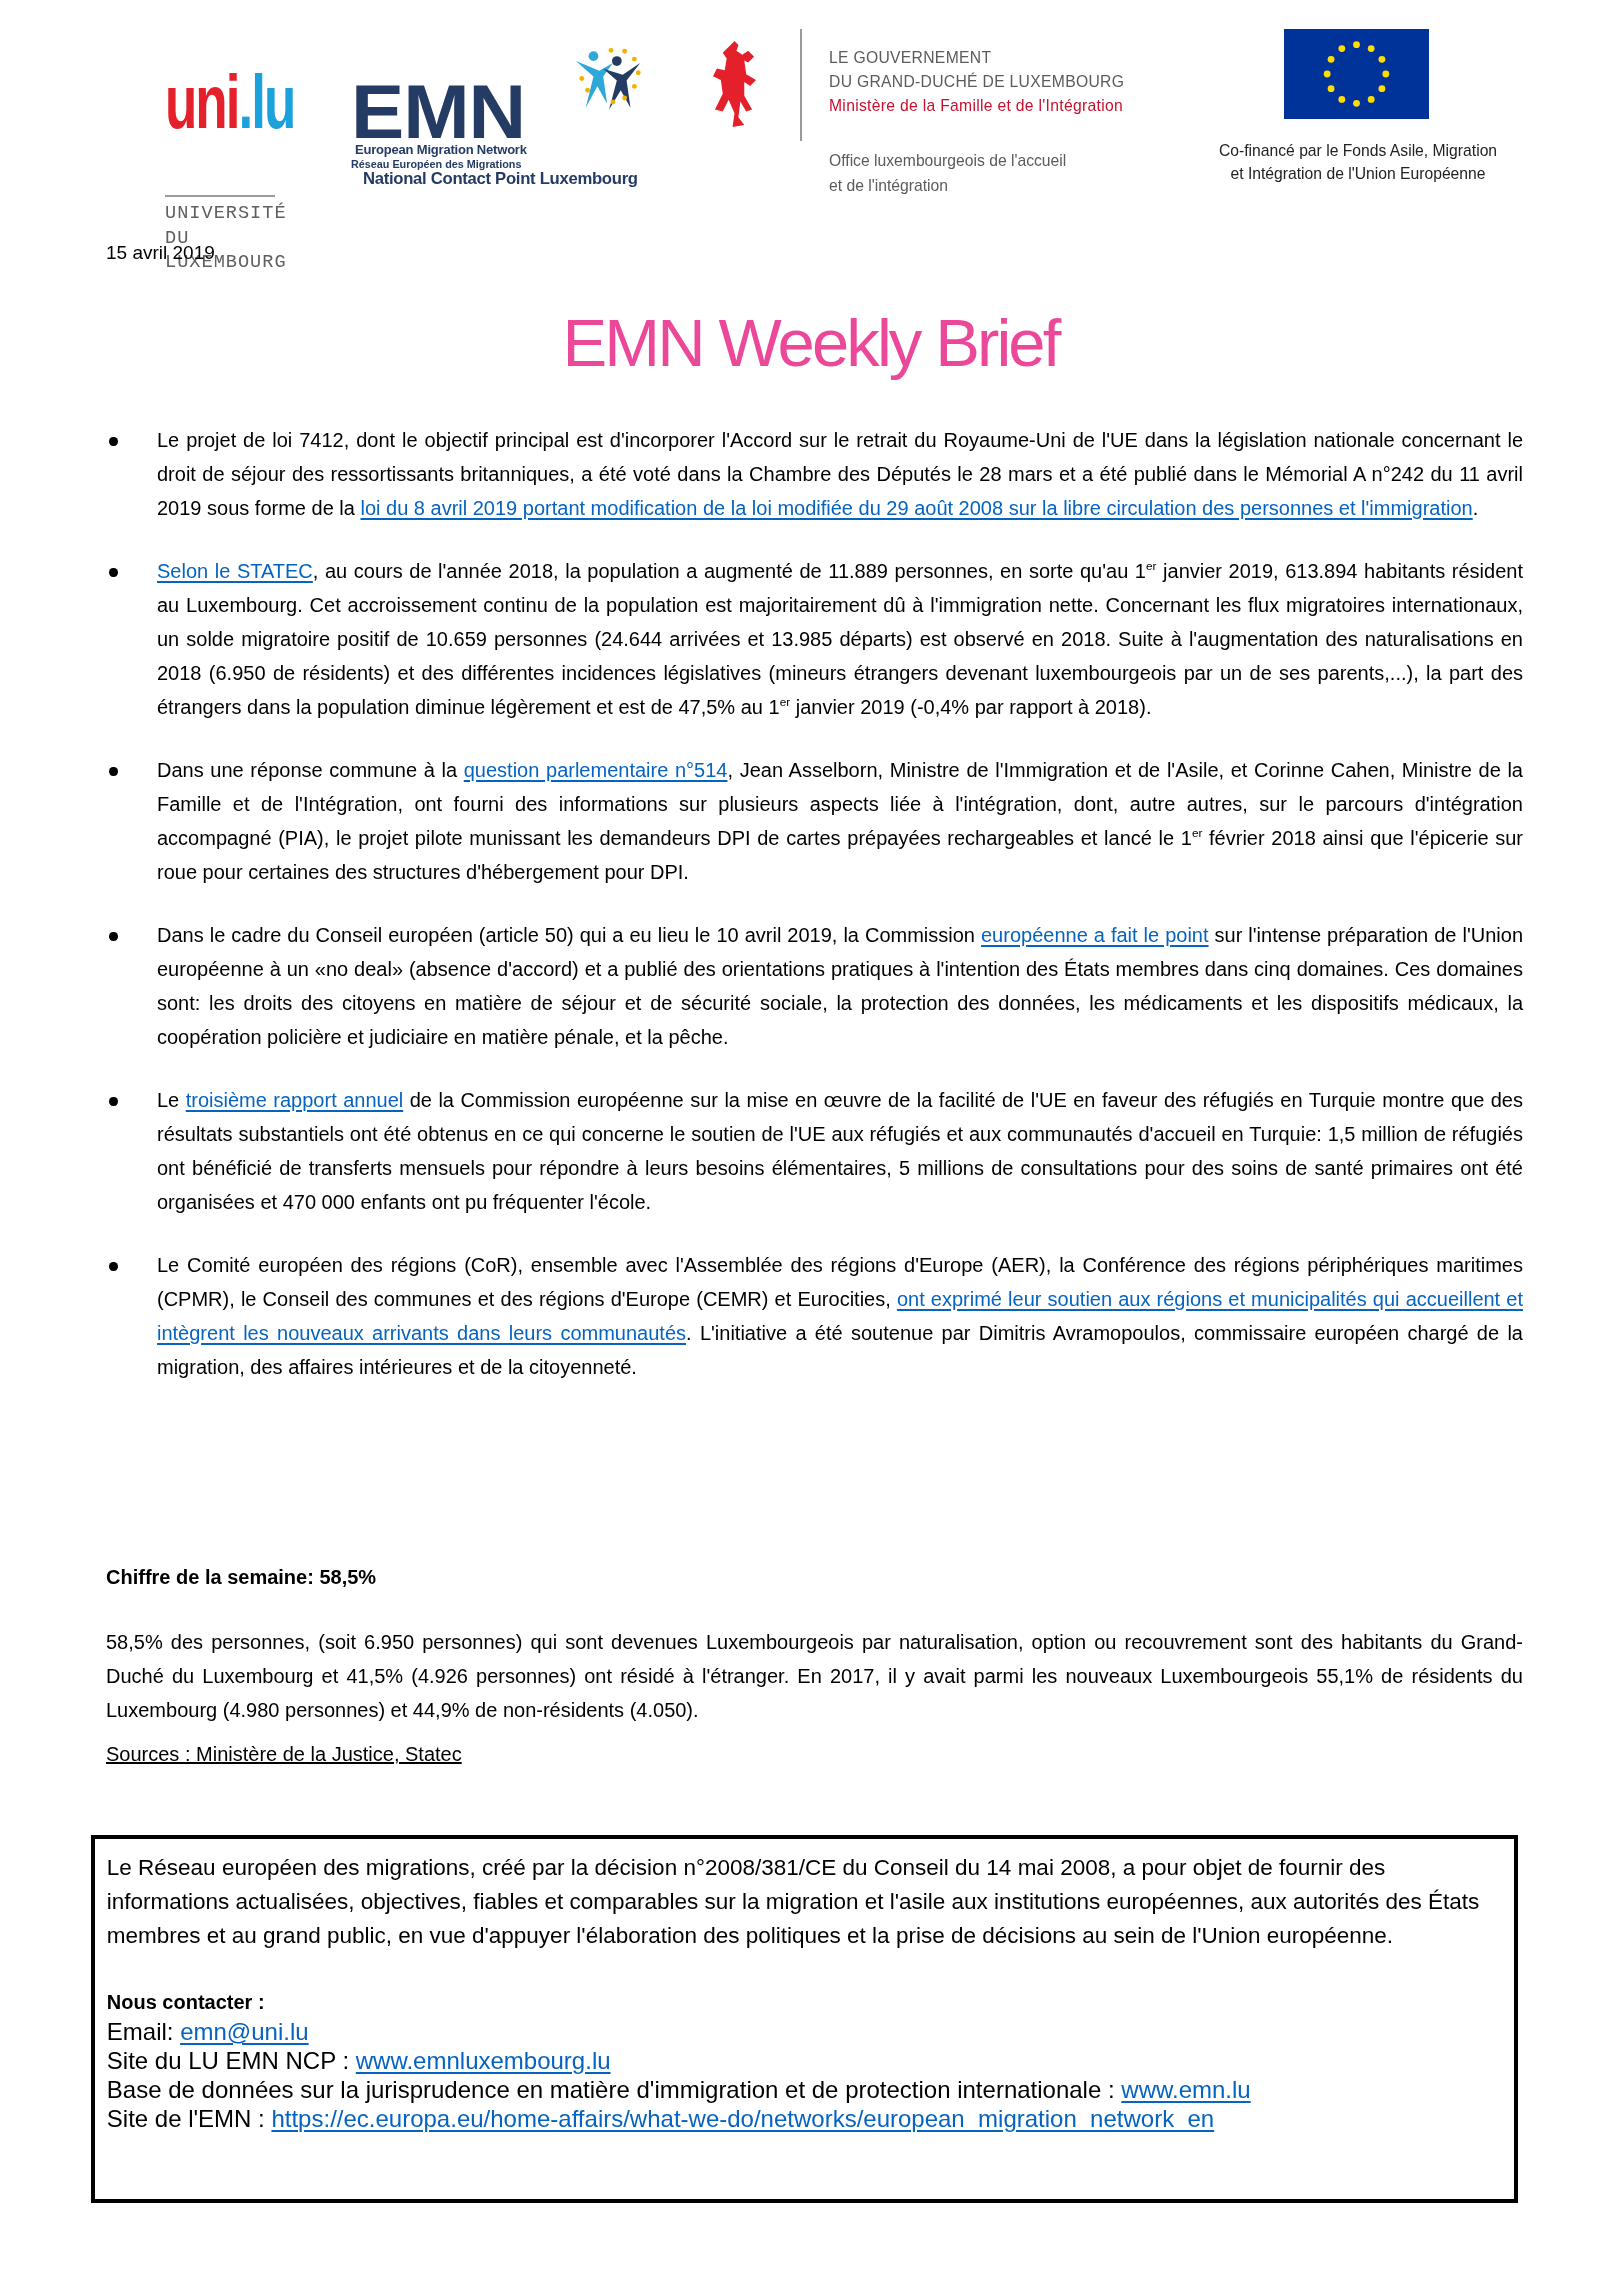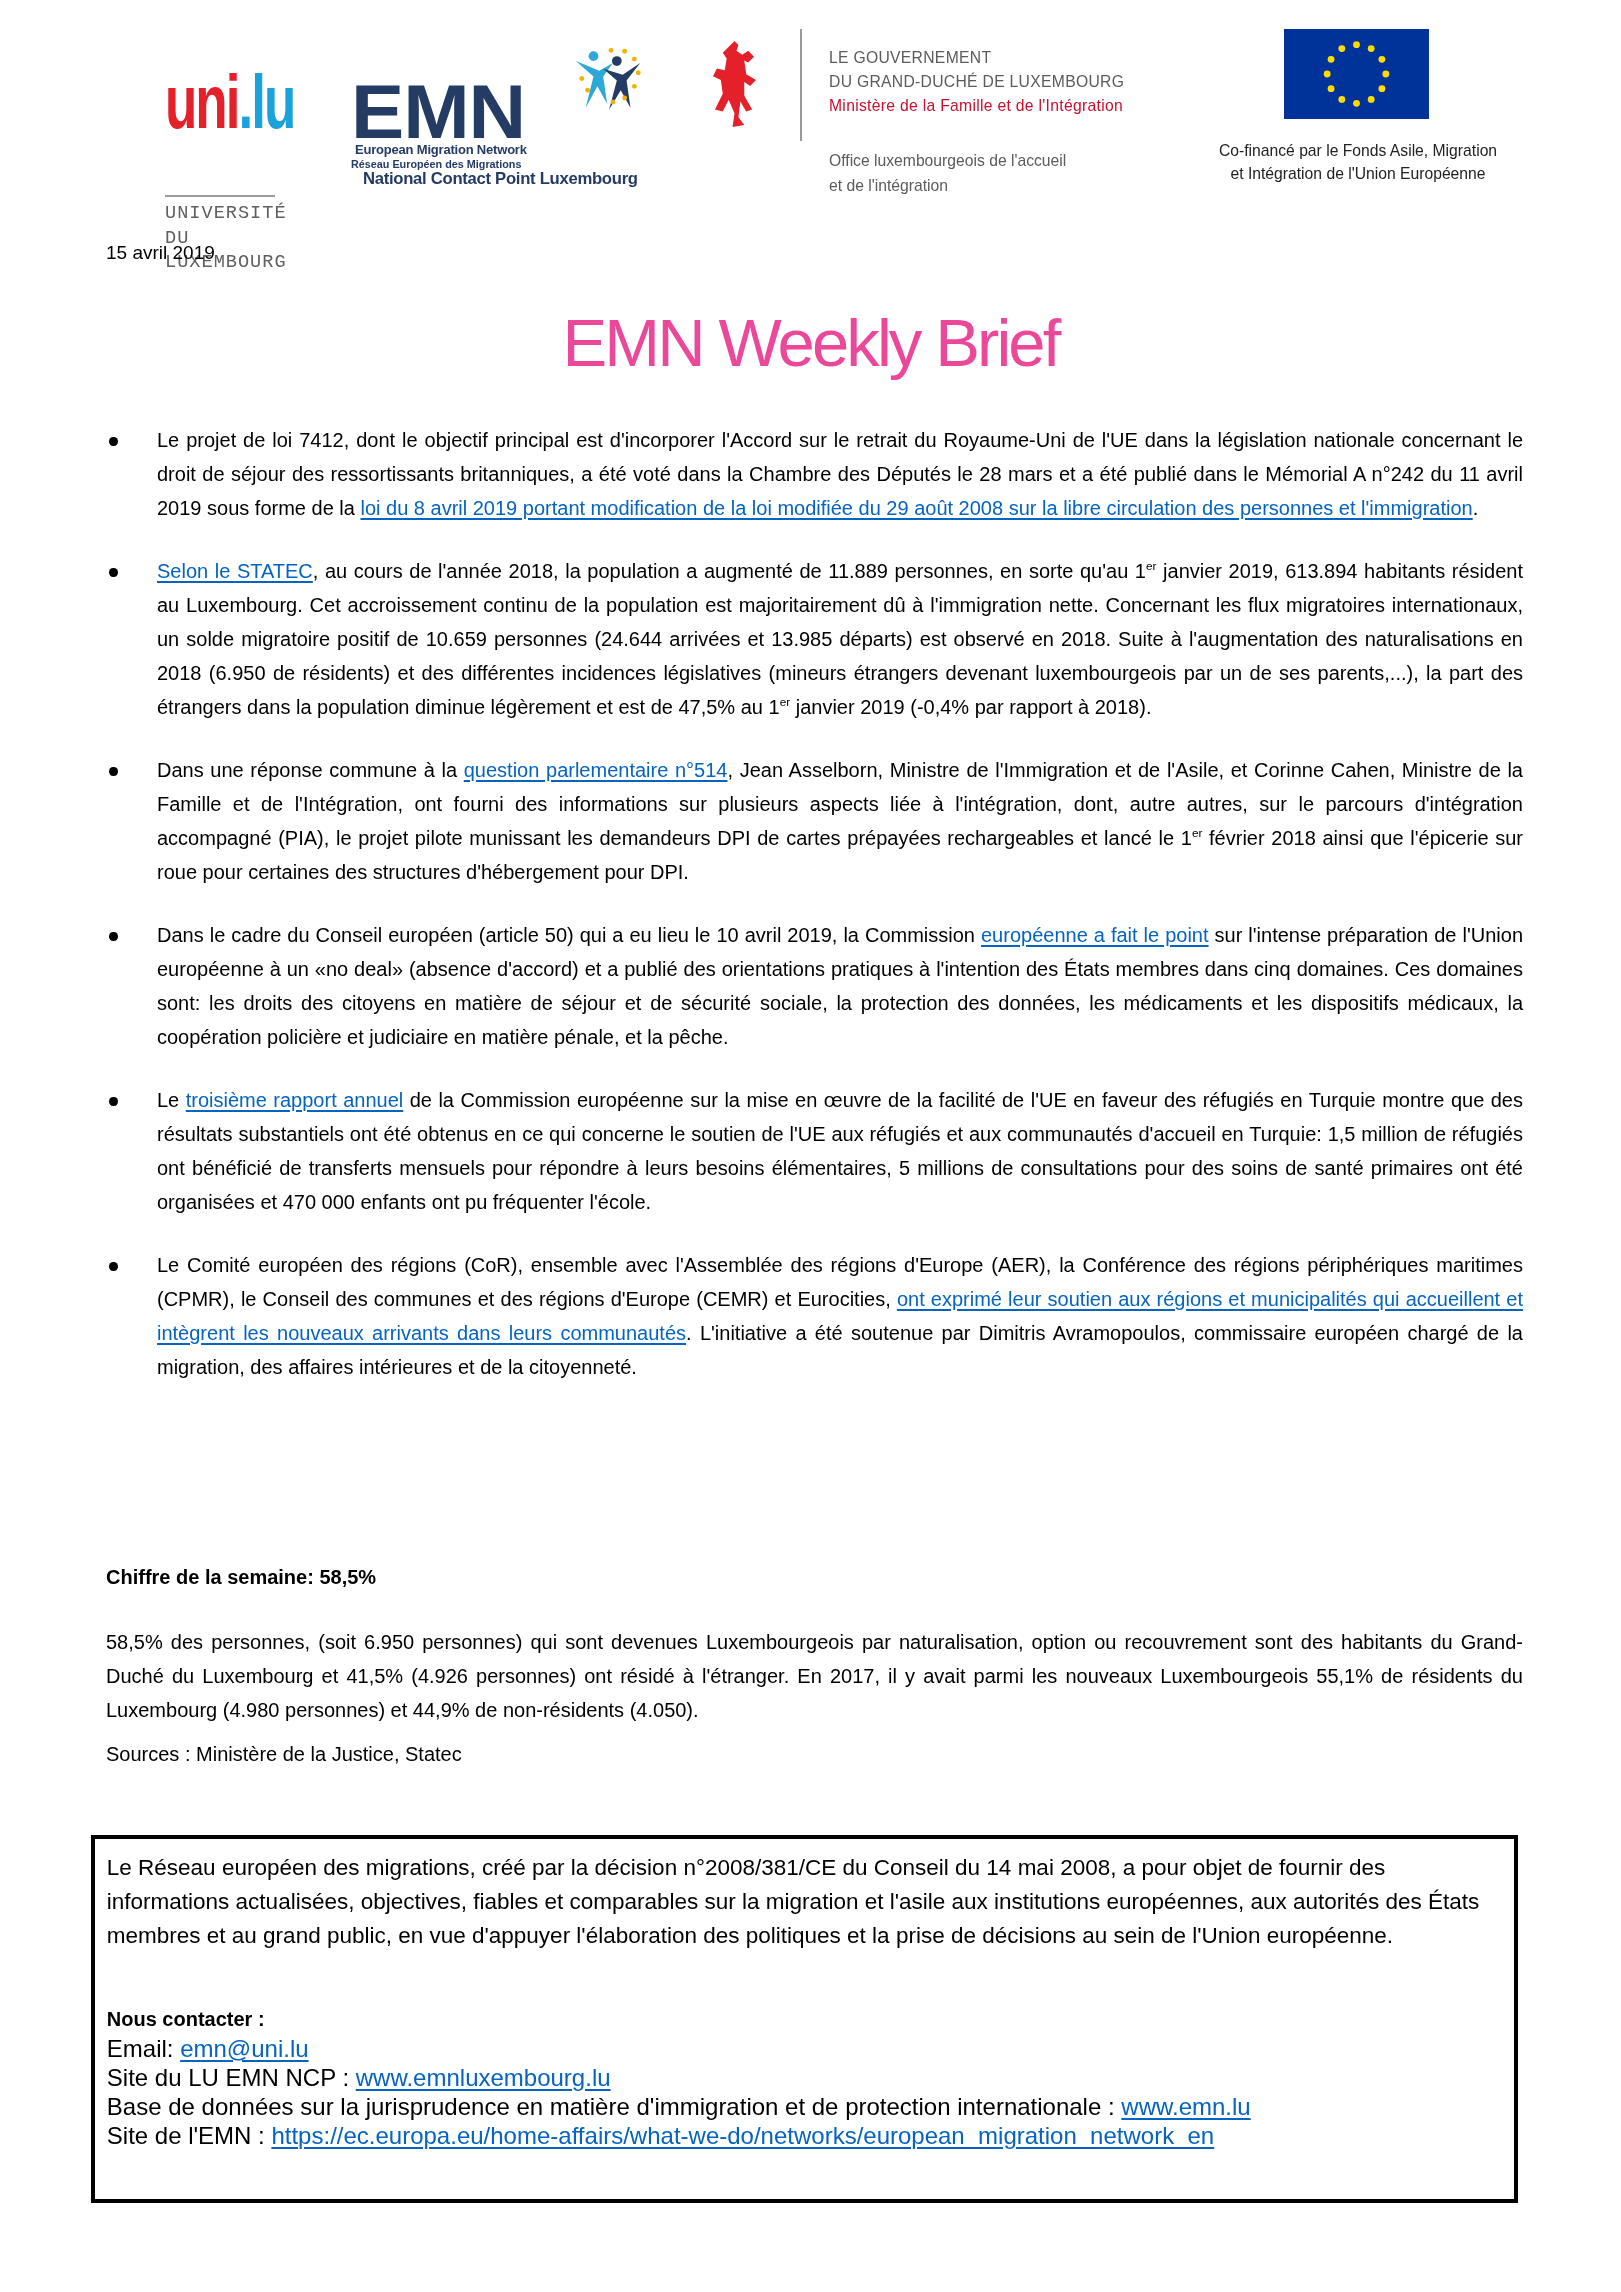--- a/index.html
+++ b/index.html
@@ -37,25 +37,25 @@
   .date { position:absolute; left:106px; top:242px; font-size:19px; }
   .title { position:absolute; left:0; top:304px; width:1621px; text-align:center; font-size:67px; color:#ec4899; letter-spacing:-2.9px; }
 
   .bullets { position:absolute; left:106px; top:423px; width:1417px; margin:0; padding:0; list-style:none; }
   .bullets li { position:relative; padding-left:51px; font-size:20px; line-height:34px; text-align:justify; margin-bottom:29px; }
   .bullets li .dot { position:absolute; left:2.9px; top:13.7px; width:8.8px; height:9.8px; border-radius:50%; background:#000; }
   sup { font-size:11.8px; line-height:0; }
 
   .chiffre-h { position:absolute; left:106px; top:1566px; font-size:20px; font-weight:bold; }
   .chiffre-p { position:absolute; left:106px; top:1625px; width:1417px; font-size:20px; line-height:34px; text-align:justify; }
-  .sources { position:absolute; left:106px; top:1743px; font-size:20px; }
+  .sources { position:absolute; left:106px; top:1743px; font-size:20px;text-decoration:underline; }
 
   .box { position:absolute; left:91px; top:1835px; width:1427px; height:368px; border:4.9px solid #000; box-sizing:border-box; padding:11.8px 13.7px 0 11.8px; }
   .box .about { font-size:22.5px; line-height:34px; width:1392px; }
-  .box .contact-h { margin-top:52px; font-size:20px; font-weight:bold; line-height:29px; }
+  .box .contact-h { margin-top:35px; font-size:20px; font-weight:bold; line-height:29px; }
   .box .row { font-size:24px; line-height:29px; }
 </style>
 </head>
 <body>
 
 <div class="header">
   <div class="unilu">
     <div class="wordmark"><span class="r">uni</span><span class="b">.</span><span class="b">lu</span></div>
     <div class="rule"></div>
     <div class="sub">

